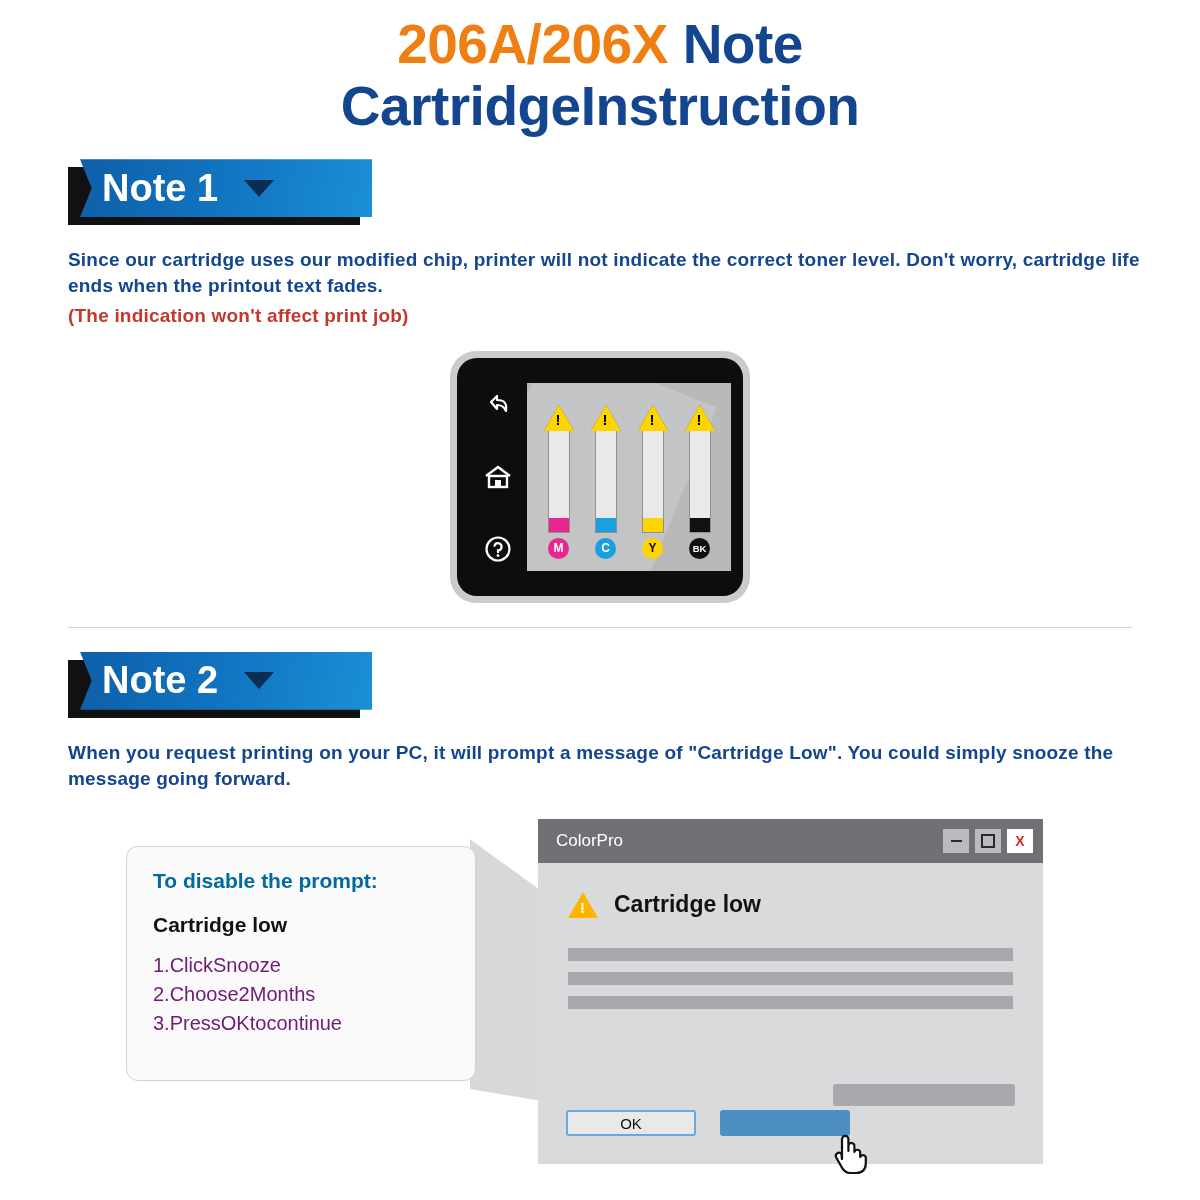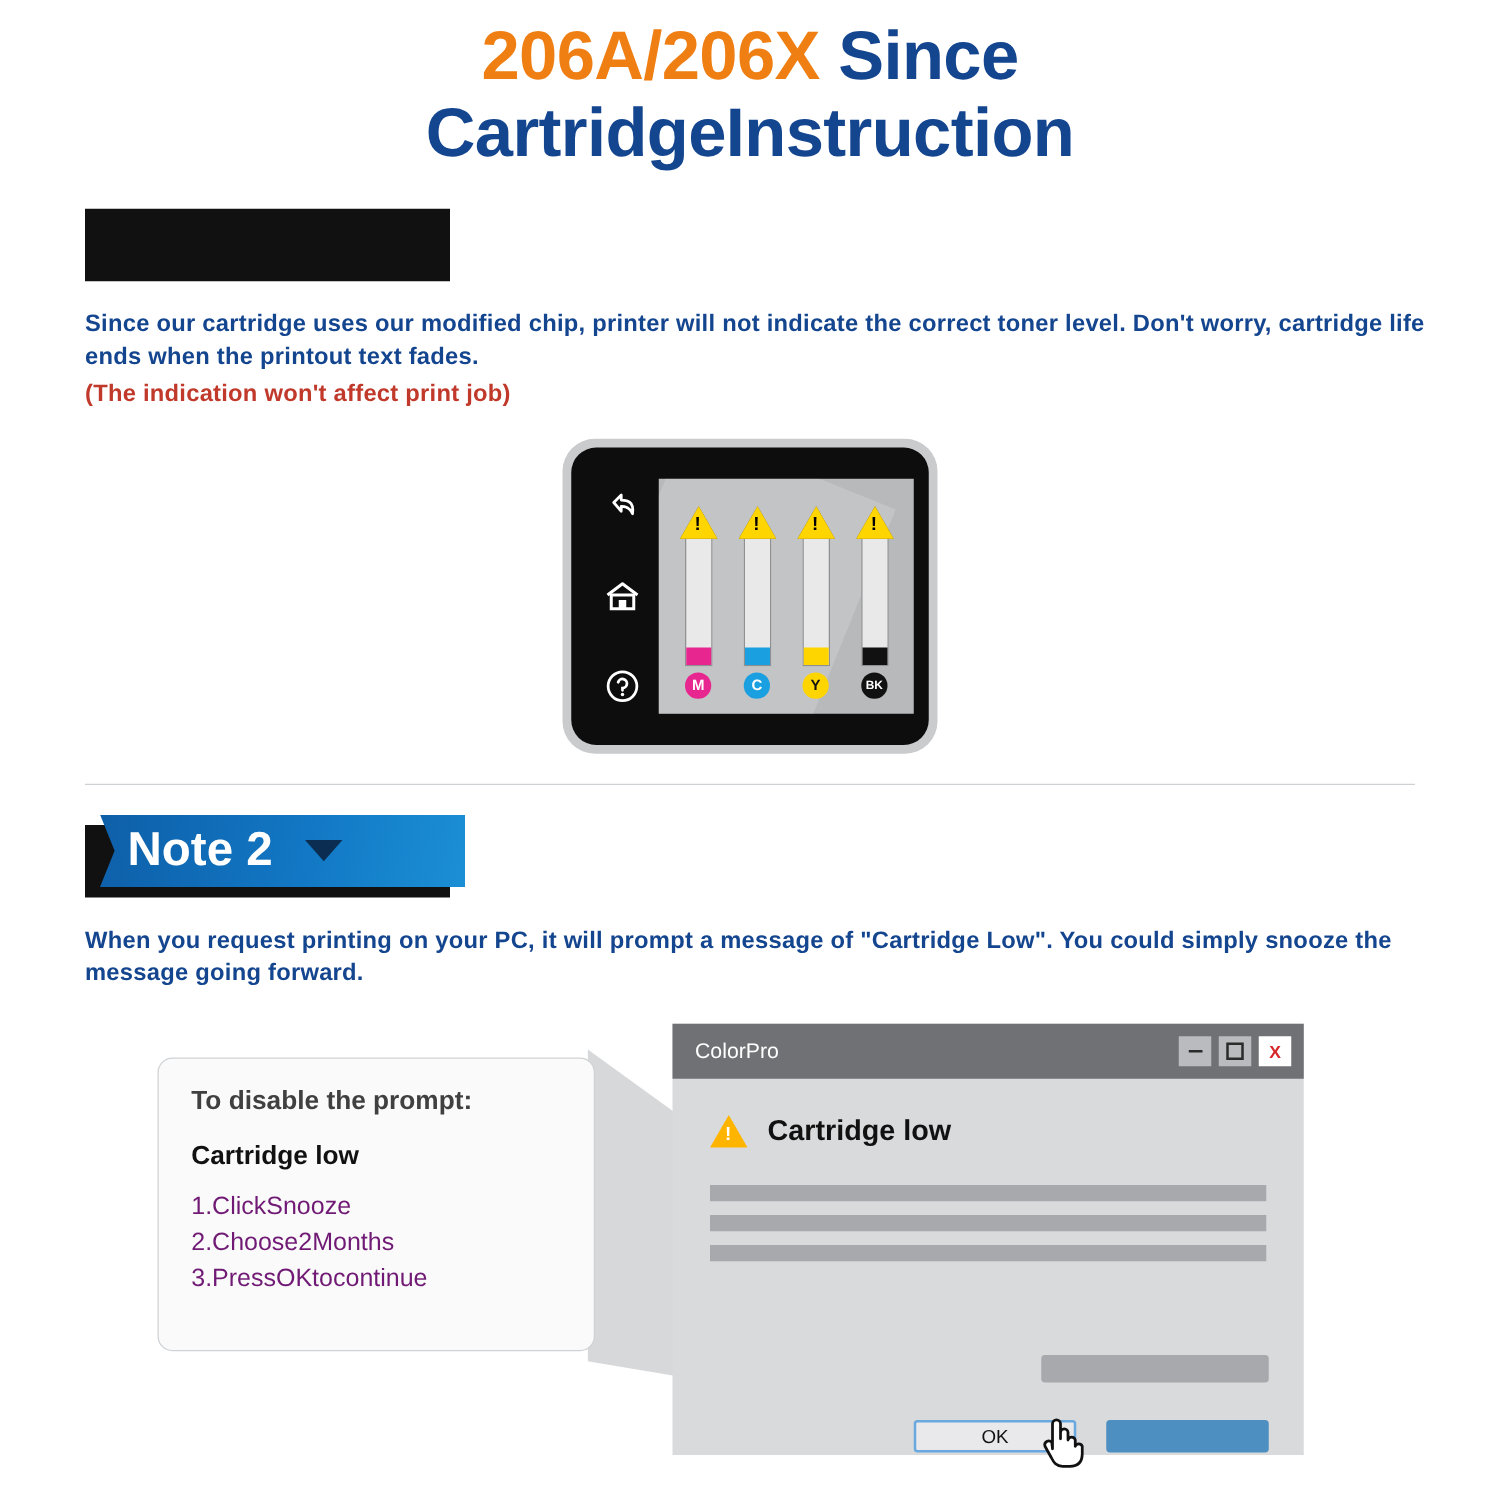--- a/index.html
+++ b/index.html
@@ -205,21 +205,21 @@
     left: 126px; top: 27px;
     width: 350px; height: 235px;
     background: #fafafa;
     border: 1px solid #cfd2d5;
     border-radius: 12px;
     box-sizing: border-box;
     padding: 22px 26px;
     z-index: 3;
   }
   .callout-title {
-    color: #404040;
+    color: #0369a1;
     font-size: 21px;
     font-weight: 800;
     margin-bottom: 20px;
   }
   .callout-sub {
     color: #111;
     font-size: 21px;
     font-weight: 800;
     margin-bottom: 14px;
   }
@@ -310,23 +310,22 @@
   }
   .dlg-field {
     position: absolute;
     right: 28px; bottom: 58px;
     width: 182px; height: 22px;
     background: #a7a9ac;
     border-radius: 3px;
   }
   .dlg-btn-row {
     position: absolute;
-    left: 0; right: 0; bottom: 2px;
-    display: flex;
-    justify-content: flex-end;
+    left: 0; right: 0; bottom: 28px;
+    display: flex;
     gap: 24px;
     padding: 0 28px;
   }
   .btn-ok {
     width: 130px; height: 26px;
     background: #e9e9eb;
     border: 2px solid #6aa8e0;
     border-radius: 3px;
     display: flex;
     align-items: center;
@@ -345,27 +344,31 @@
     left: 828px; top: 310px;
     z-index: 5;
   }
 </style>
 </head>
 <body>
 
 <div class="title-block">
   <div class="title-line">
     <span class="title-orange">206A/206X</span>
-    <span class="title-blue">Since</span>
+    <span class="title-blue">Note</span>
   </div>
   <div class="title-line title-blue">CartridgeInstruction</div>
 </div>
 
 <div class="note-wrap" style="margin-top:22px;">
   <div class="note-shadow"></div>
+  <div class="note-banner">
+    <span class="note-label">Note 1</span>
+    <span class="note-caret"></span>
+  </div>
 </div>
 
 <div class="para">Since our cartridge uses our modified chip, printer will not indicate the correct toner level. Don't worry, cartridge life ends when the printout text fades.</div>
 <div class="para para-red" style="margin-top:4px;">(The indication won't affect print job)</div>
 
 <div class="printer-area">
   <div class="printer-outer">
     <div class="printer-bezel">
       <div class="printer-icons">
         <span>

